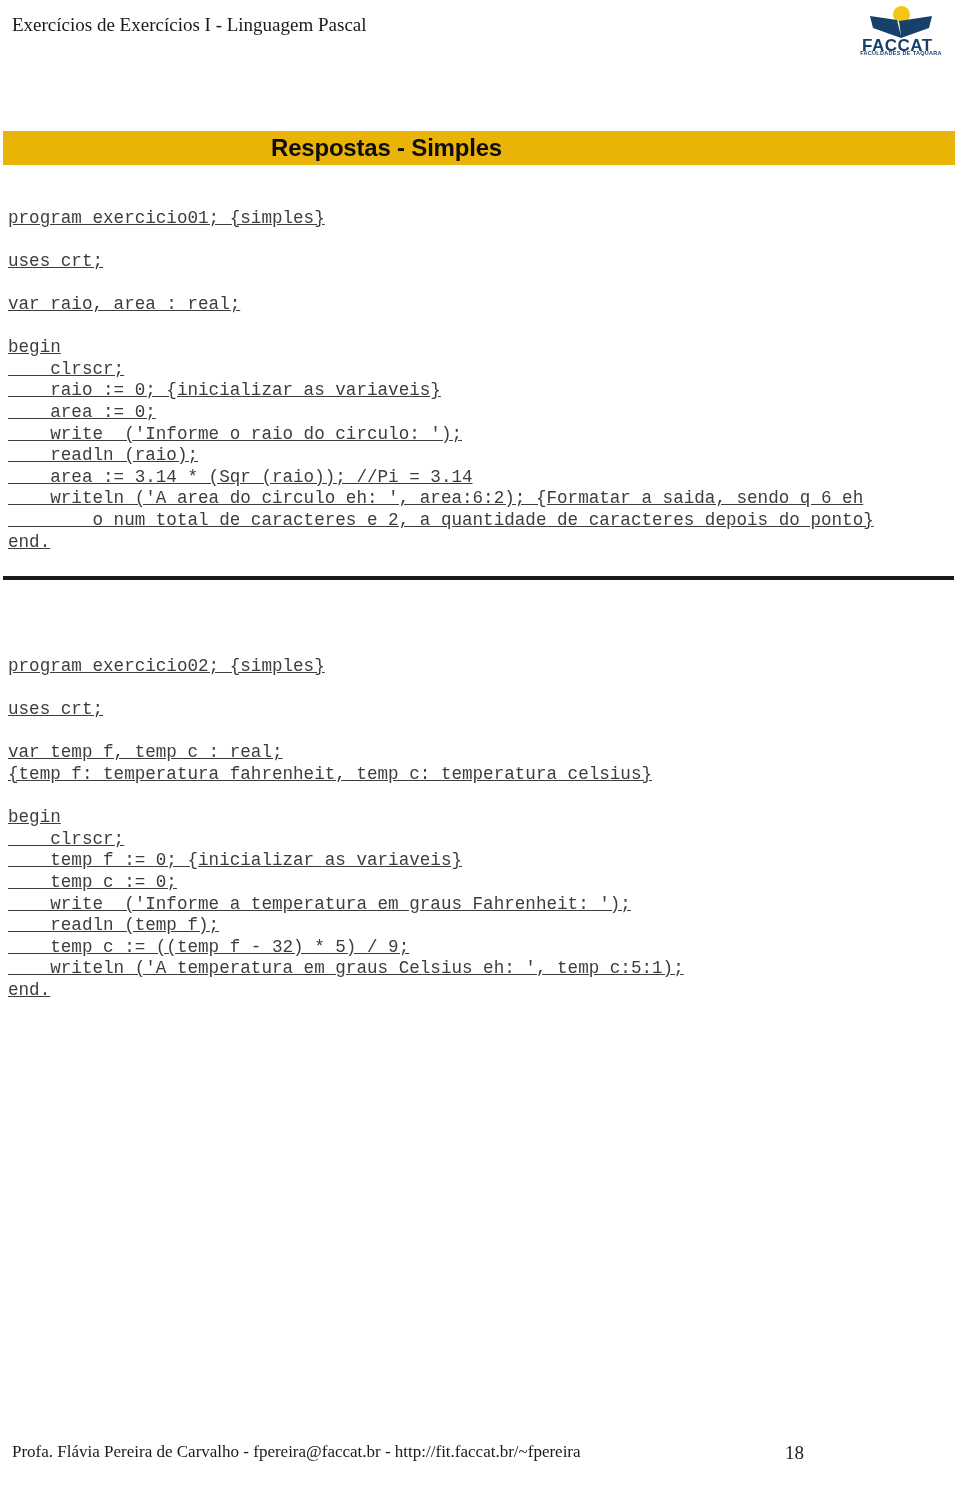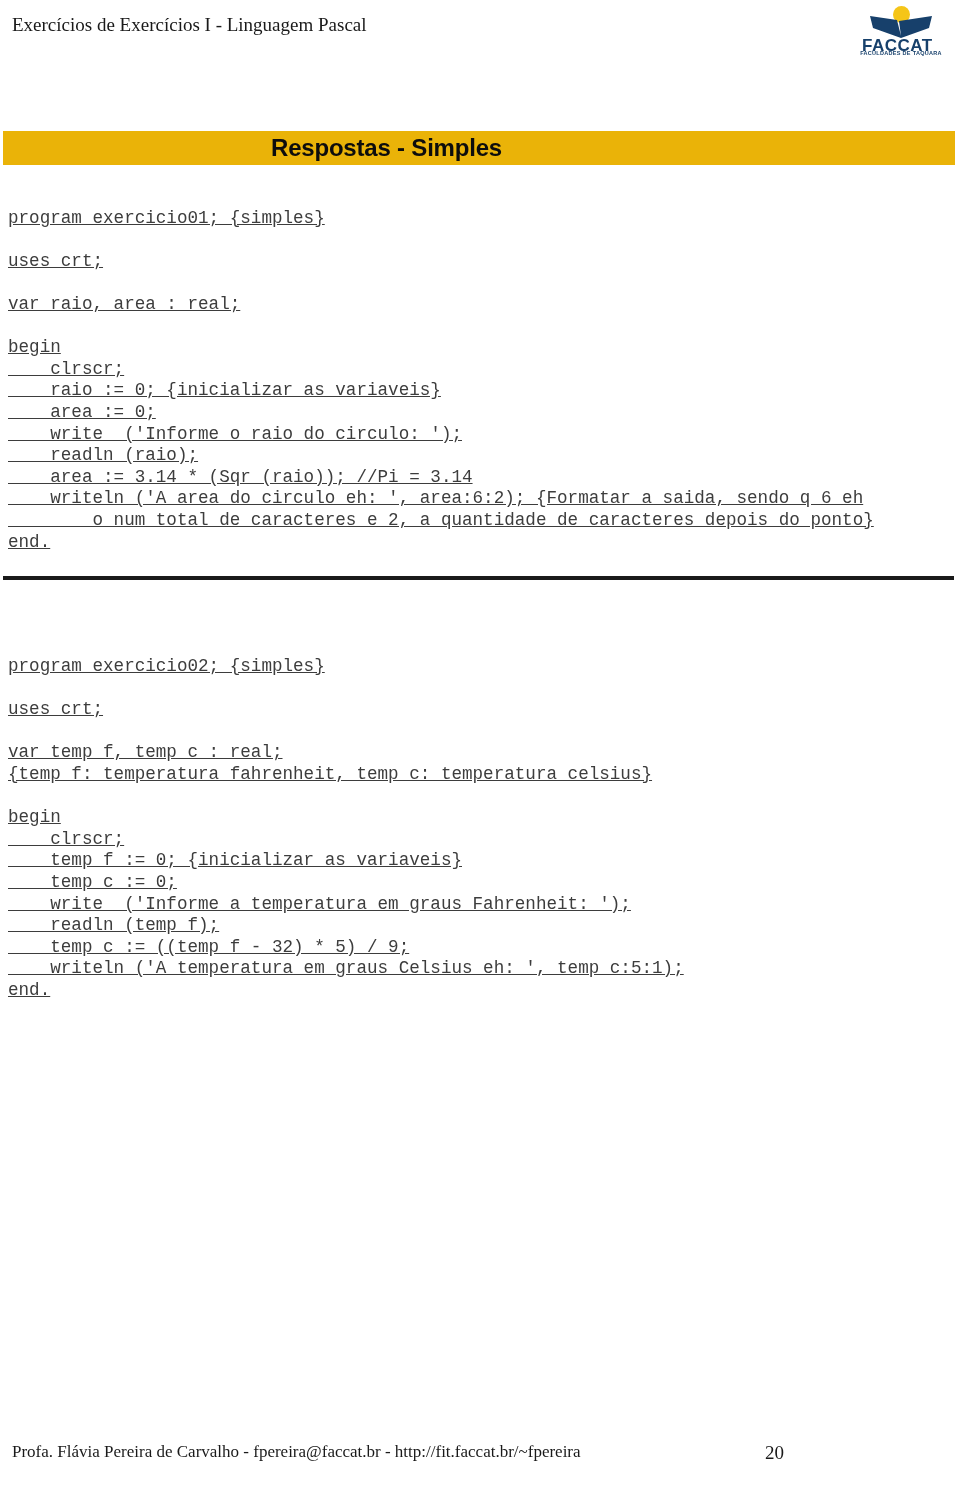--- a/index.html
+++ b/index.html
@@ -138,20 +138,21 @@
     background: #1a1a1a;
   }
 
   
   .page-footer {
     position: absolute;
     left: 0;
     top: 1442px;
     width: 796px;
     height: 30px;
+    padding-left: 20px;
   }
   .footer-text {
     position: absolute;
     left: 12px;
     top: 0;
     font-family: "Liberation Serif", serif;
     font-size: 17px;
     color: #1a1a1a;
     white-space: nowrap;
   }
@@ -187,14 +188,14 @@
 </div>
 
 <pre class="code-block" id="code-block-1"><div class="code-line">program exercicio01; {simples}</div><div class="code-blank">&nbsp;</div><div class="code-line">uses crt;</div><div class="code-blank">&nbsp;</div><div class="code-line">var raio, area : real;</div><div class="code-blank">&nbsp;</div><div class="code-line">begin</div><div class="code-line">    clrscr;</div><div class="code-line">    raio := 0; {inicializar as variaveis}</div><div class="code-line">    area := 0;</div><div class="code-line">    write  ('Informe o raio do circulo: ');</div><div class="code-line">    readln (raio);</div><div class="code-line">    area := 3.14 * (Sqr (raio)); //Pi = 3.14</div><div class="code-line">    writeln ('A area do circulo eh: ', area:6:2); {Formatar a saida, sendo q 6 eh</div><div class="code-line">        o num total de caracteres e 2, a quantidade de caracteres depois do ponto}</div><div class="code-line">end.</div></pre>
 
 <div class="divider"></div>
 
 <pre class="code-block" id="code-block-2"><div class="code-line">program exercicio02; {simples}</div><div class="code-blank">&nbsp;</div><div class="code-line">uses crt;</div><div class="code-blank">&nbsp;</div><div class="code-line">var temp_f, temp_c : real;</div><div class="code-line">{temp_f: temperatura fahrenheit, temp_c: temperatura celsius}</div><div class="code-blank">&nbsp;</div><div class="code-line">begin</div><div class="code-line">    clrscr;</div><div class="code-line">    temp_f := 0; {inicializar as variaveis}</div><div class="code-line">    temp_c := 0;</div><div class="code-line">    write  ('Informe a temperatura em graus Fahrenheit: ');</div><div class="code-line">    readln (temp_f);</div><div class="code-line">    temp_c := ((temp_f - 32) * 5) / 9;</div><div class="code-line">    writeln ('A temperatura em graus Celsius eh: ', temp_c:5:1);</div><div class="code-line">end.</div></pre>
 
 <div class="page-footer">
   <div class="footer-text">Profa. Flávia Pereira de Carvalho - fpereira@faccat.br - http://fit.faccat.br/~fpereira</div>
-  <div class="footer-page">20</div>
+  <div class="footer-page">18</div>
 </div>
 
 </body></html>

